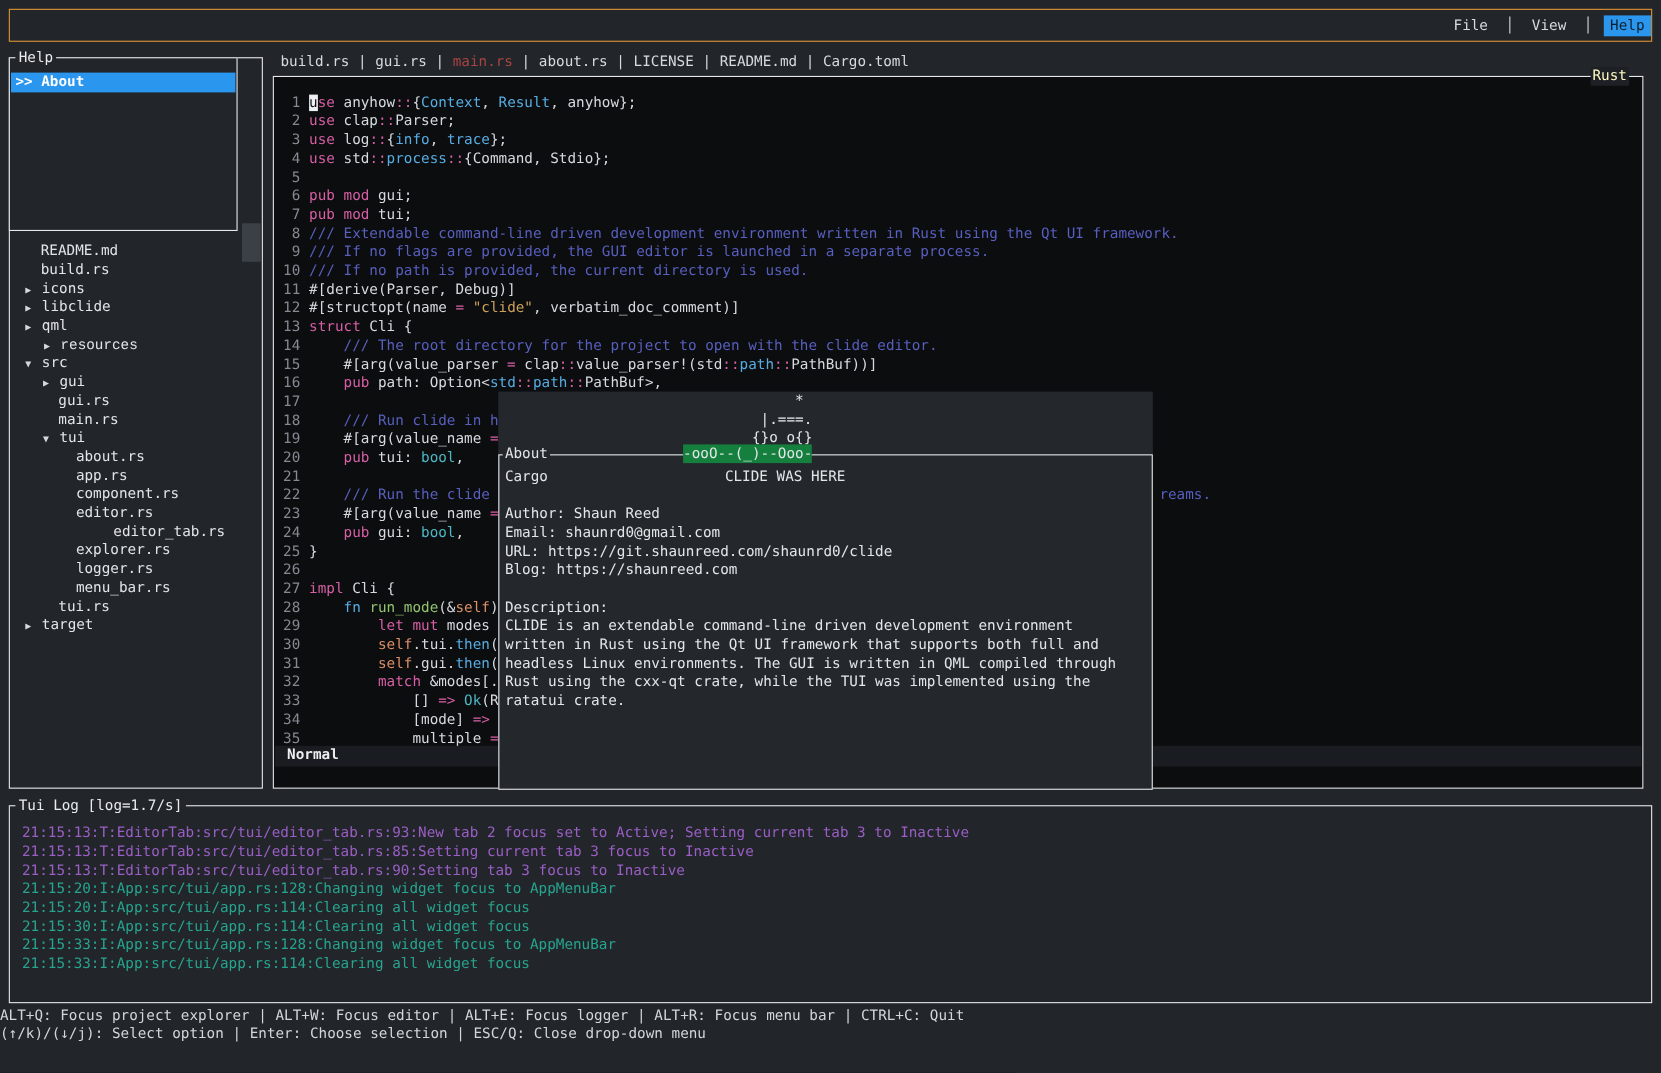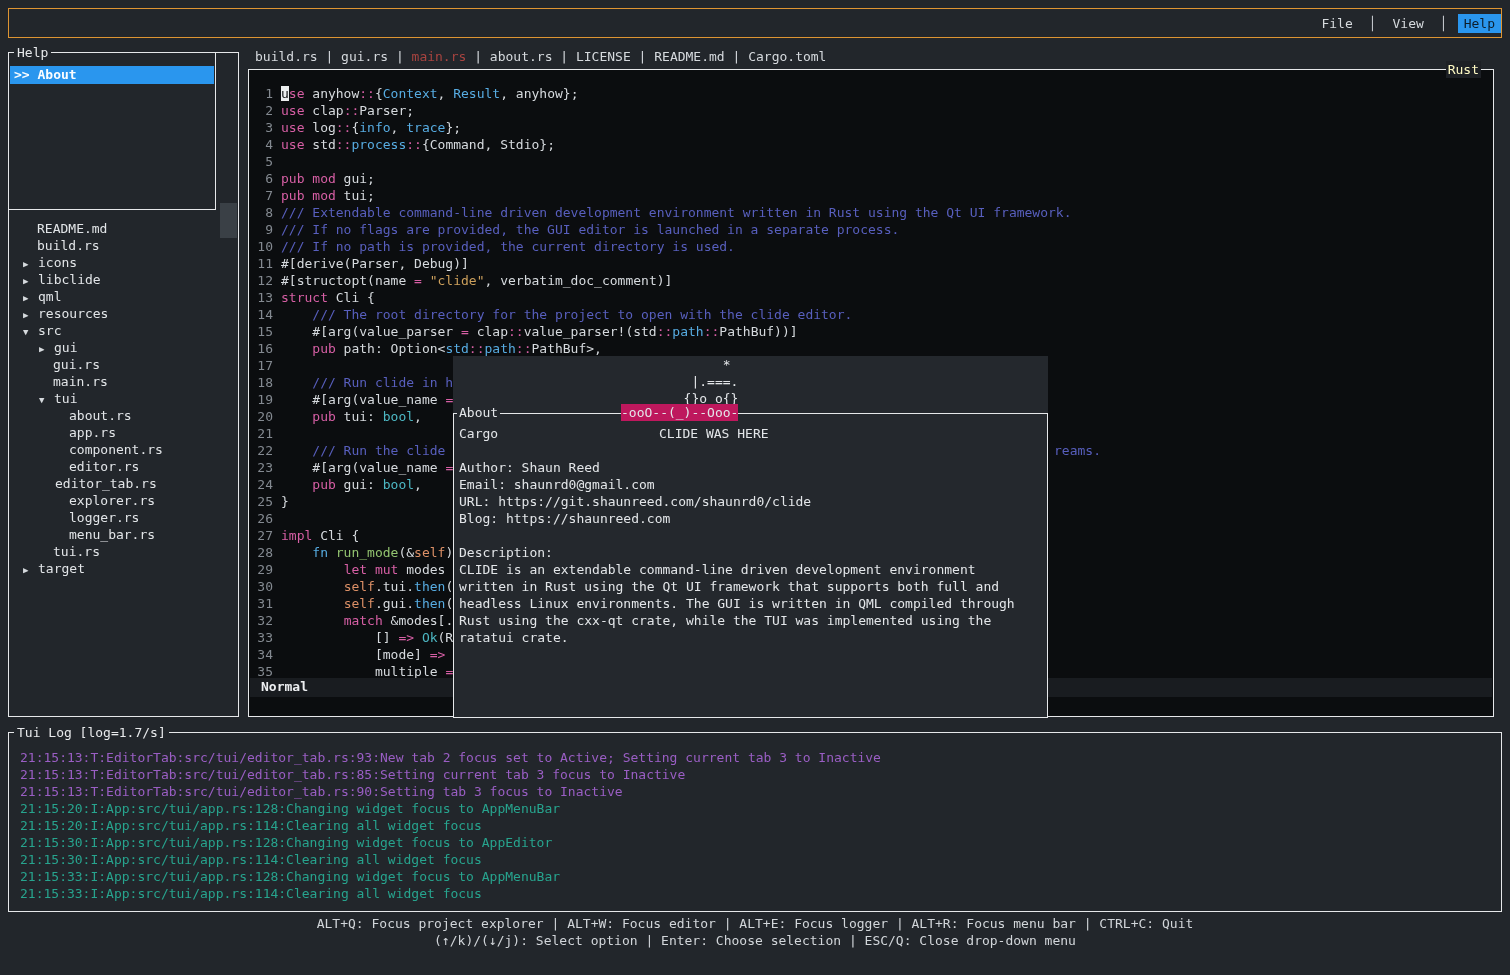--- a/index.html
+++ b/index.html
@@ -51,36 +51,36 @@
   .overflow-frag { position:absolute; white-space:pre; }
   .statusbar { position:absolute; left:1px; right:1px; top:608px; height:19px;
     background:#191c20; color:#eceef0; font-weight:bold; padding-left:11px; z-index:2; }
 
   
   .popup { position:absolute; left:453px; top:356px; width:595px; height:362px;
     background:#24282d; z-index:6; color:#e3e6e9; }
   .popup-art { position:absolute; left:168px; top:0; white-space:pre; }
   .popup-box { position:absolute; left:0; right:0; top:57px; bottom:0; border:1px solid #e6e8ea; }
   .popup-title { position:absolute; top:48px; left:4px; background:#24282d; padding:0 2px; z-index:2; }
-  .popup-artline { position:absolute; top:48px; left:168px; background:#be185d; z-index:2; white-space:pre; }
+  .popup-artline { position:absolute; top:48px; left:168px; background:#15803d; z-index:2; white-space:pre; }
   .popup-name { position:absolute; top:69px; left:6px; }
   .popup-banner { position:absolute; top:69px; left:206px; }
   .popup-fields { position:absolute; top:103px; left:6px; white-space:pre; }
   .popup-desc { position:absolute; top:188px; left:6px; white-space:pre; }
 
   
   .logpanel { position:absolute; left:8px; top:732px; width:1494px; height:180px;
     border:1px solid #e6e8ea; z-index:1; }
   .logrows { position:absolute; left:11px; top:16px; right:4px; }
   .lrow { height:17px; white-space:pre; overflow:hidden; }
   .lrow.trace { color:#9a5ec4; }
   .lrow.info  { color:#27a48e; }
 
   
-  .helpbar { position:absolute; left:0; top:915px; width:1510px; text-align:center; color:#d2d6da; }
+  .helpbar { position:absolute; left:0; top:915px; width:1510px; text-align:left; color:#d2d6da; }
   .helpbar div { height:17px; }
 </style>
 </head>
 <body>
 
 <div class="menubar">
   <span style="display:flex;align-items:center;gap:10px;">
       <span class="menu-item">File</span>
       <span class="menu-sep">│</span>
       <span class="menu-item">View</span>
@@ -90,31 +90,31 @@
 </div>
 
 <div class="explorer-panel">
   <div class="scroll-thumb"></div>
   <div class="tree">
       <div class="trow" style="padding-left: 27px;">README.md</div>
       <div class="trow" style="padding-left: 27px;">build.rs</div>
       <div class="trow" style="padding-left: 13px;"><span class="arrow">▶</span>icons</div>
       <div class="trow" style="padding-left: 13px;"><span class="arrow">▶</span>libclide</div>
       <div class="trow" style="padding-left: 13px;"><span class="arrow">▶</span>qml</div>
-      <div class="trow" style="padding-left: 13px;"><span class="arrow">▶</span>resources</div>
+      <div class="trow" style="padding-left: 30px; font-family: Liberation Mono, monospace;"><span class="arrow">▶</span>resources</div>
       <div class="trow" style="padding-left: 13px;"><span class="arrow">▼</span>src</div>
       <div class="trow" style="padding-left: 29px;"><span class="arrow">▶</span>gui</div>
       <div class="trow" style="padding-left: 43px;">gui.rs</div>
       <div class="trow" style="padding-left: 43px;">main.rs</div>
       <div class="trow" style="padding-left: 29px;"><span class="arrow">▼</span>tui</div>
       <div class="trow" style="padding-left: 59px;">about.rs</div>
       <div class="trow" style="padding-left: 59px;">app.rs</div>
       <div class="trow" style="padding-left: 59px;">component.rs</div>
       <div class="trow" style="padding-left: 59px;">editor.rs</div>
-      <div class="trow" style="padding-left: 45px;">editor_tab.rs</div>
+      <div class="trow" style="padding-left: 93px;">editor_tab.rs</div>
       <div class="trow" style="padding-left: 59px;">explorer.rs</div>
       <div class="trow" style="padding-left: 59px;">logger.rs</div>
       <div class="trow" style="padding-left: 59px;">menu_bar.rs</div>
       <div class="trow" style="padding-left: 43px;">tui.rs</div>
       <div class="trow" style="padding-left: 13px;"><span class="arrow">▶</span>target</div>
     </div>
 </div>
 
 <div class="dropdown">
   <span class="panel-title">Help</span>
@@ -190,21 +190,20 @@
 </div>
 
 <div class="logpanel">
   <span class="panel-title">Tui Log [log=1.7/s]</span>
   <div class="logrows">
       <div class="lrow trace">21:15:13:T:EditorTab:src/tui/editor_tab.rs:93:New tab 2 focus set to Active; Setting current tab 3 to Inactive</div>
       <div class="lrow trace">21:15:13:T:EditorTab:src/tui/editor_tab.rs:85:Setting current tab 3 focus to Inactive</div>
       <div class="lrow trace">21:15:13:T:EditorTab:src/tui/editor_tab.rs:90:Setting tab 3 focus to Inactive</div>
       <div class="lrow info">21:15:20:I:App:src/tui/app.rs:128:Changing widget focus to AppMenuBar</div>
       <div class="lrow info">21:15:20:I:App:src/tui/app.rs:114:Clearing all widget focus</div>
-      <div class="lrow info">21:15:30:I:App:src/tui/app.rs:128:Changing widget focus to AppEditor</div>
       <div class="lrow info">21:15:30:I:App:src/tui/app.rs:114:Clearing all widget focus</div>
       <div class="lrow info">21:15:33:I:App:src/tui/app.rs:128:Changing widget focus to AppMenuBar</div>
       <div class="lrow info">21:15:33:I:App:src/tui/app.rs:114:Clearing all widget focus</div>
     </div>
 </div>
 
 <div class="helpbar">
   <div>ALT+Q: Focus project explorer | ALT+W: Focus editor | ALT+E: Focus logger | ALT+R: Focus menu bar | CTRL+C: Quit</div>
   <div>(↑/k)/(↓/j): Select option | Enter: Choose selection | ESC/Q: Close drop-down menu</div>
 </div>

